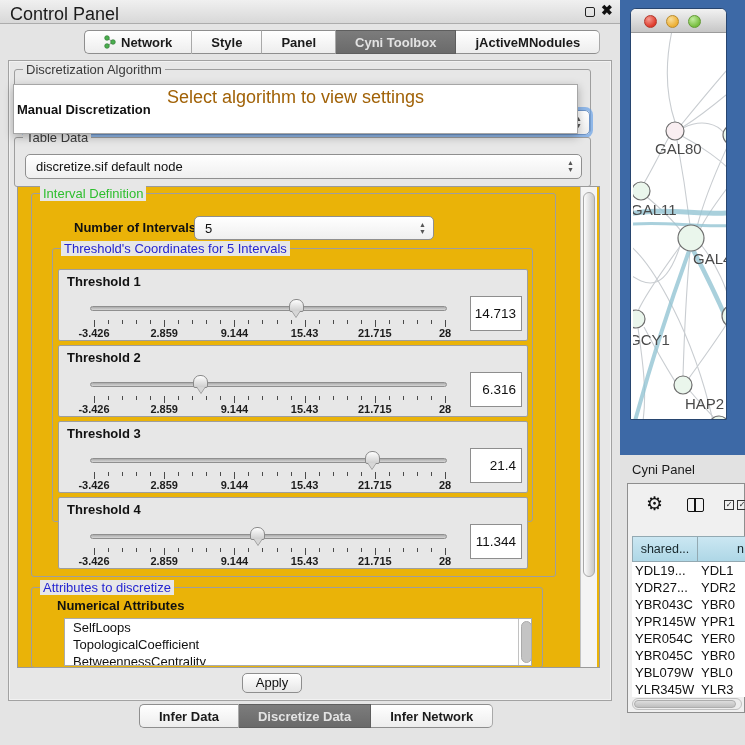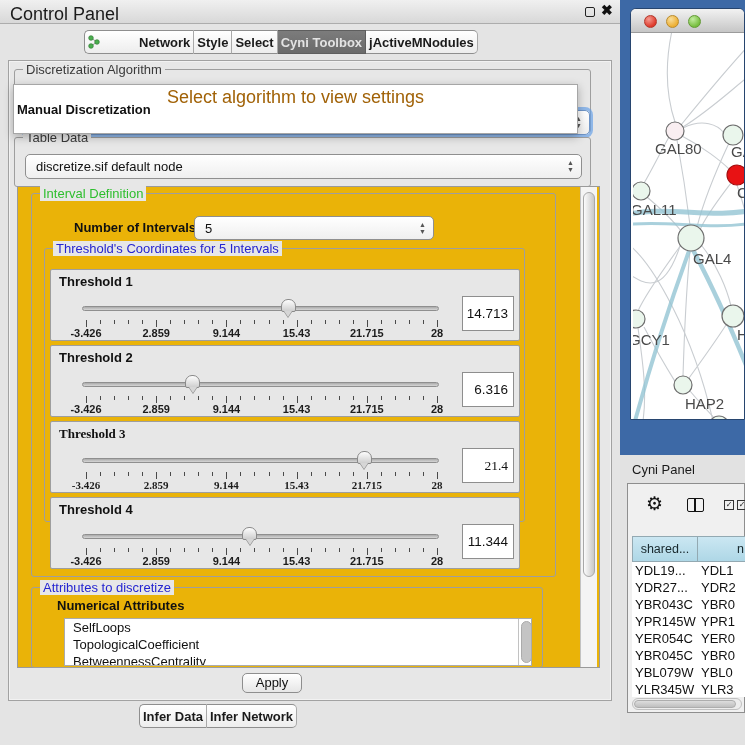--- a/index.html
+++ b/index.html
@@ -11,23 +11,23 @@
   #left-panel { left:0; top:0; width:620px; height:745px; background:#E4E4E4; }
   #titlebar { left:0; top:0; width:620px; height:24px;
     background:linear-gradient(#F0F0F0,#D8D8D8); border-bottom:1px solid #ACACAC; }
   #titlebar .title { position:absolute; left:10px; top:4px; font-size:18px; color:#1a1a1a; }
   #float-icon { position:absolute; left:585px; top:7px; width:10px; height:10px;
     border:1.6px solid #222; border-radius:2px; background:transparent; }
   #close-icon { position:absolute; left:601px; top:2px; font-size:14px; font-weight:bold; color:#111; }
 
   
   .seg-row { display:flex; align-items:stretch; height:24px; }
-  .seg { display:flex; align-items:center; padding:0 3px; background:linear-gradient(#FFFFFF,#EDEDED);
+  .seg { display:flex; align-items:center; padding:0 19px; background:linear-gradient(#FFFFFF,#EDEDED);
     border-top:1px solid #8E8E8E; border-bottom:1px solid #8E8E8E; border-right:1px solid #A9A9A9;
-    font-size:13px; font-weight:bold; color:#1a1a1a; cursor:default; white-space:nowrap;gap:34px; }
+    font-size:13px; font-weight:bold; color:#1a1a1a; cursor:default; white-space:nowrap; }
   .seg:first-child { border-left:1px solid #8E8E8E; border-radius:5px 0 0 5px; }
   .seg:last-child { border-radius:0 5px 5px 0; }
   .seg.selected { background:linear-gradient(#7C7C7C,#6A6A6A); color:#E3E3E3; border-color:#5E5E5E; }
   #top-tabs { left:84px; top:30px; }
   #bottom-tabs { left:139px; top:704px; }
   .net-ico { width:12px; height:14px; margin-right:5px; }
 
   #content { left:8px; top:60px; width:604px; height:641px; background:#E7E7E7;
     border:1px solid #A2A2A2; box-shadow:inset 0 0 0 1px #F2F2F2; }
 
@@ -80,21 +80,21 @@
   
   #attr-list { position:absolute; left:32px; top:30px; width:468px; height:48px; background:#FFFFFF;
     border:1px solid #ABABAB; overflow:hidden; }
   .attr-item { height:17px; line-height:17px; padding-left:8px; font-size:13px; white-space:nowrap; }
 
   #apply-btn { left:242px; top:673px; width:60px; height:20px; background:linear-gradient(#FFFFFF,#E6E6E6);
     border:1px solid #8E8E8E; border-radius:5px; font-size:13px; text-align:center; line-height:18px; }
 
   
   #net-frame { left:620px; top:0; width:125px; height:455px; background:#3D69A6; }
-  #mac-window { position:absolute; left:10px; top:8px; width:115px; height:412px;
+  #mac-window { position:absolute; left:10px; top:8px; width:97px; height:412px;
     border:1px solid #27456F; border-radius:6px 6px 0 0; overflow:hidden; background:#FFFFFF; }
   #mac-titlebar { position:absolute; left:0; top:0; width:100%; height:24px;
     background:linear-gradient(#F2F2F2,#C6C6C6); border-bottom:1px solid #9B9B9B; }
   .light { position:absolute; top:6px; width:13px; height:13px; border-radius:50%; }
   #light-red { left:13px; background:radial-gradient(circle at 35% 30%, #F59A90, #DE3A2C 70%); border:1px solid #B2372B; }
   #light-yellow { left:35px; background:radial-gradient(circle at 35% 30%, #F8DD9A, #EDAF33 70%); border:1px solid #B98A2B; }
   #light-green { left:57px; background:radial-gradient(circle at 35% 30%, #C2ECA0, #77BE3F 70%); border:1px solid #629A34; }
   #net-canvas { position:absolute; left:2px; top:24px; width:113px; height:388px; background:#FFFFFF; }
 
   #table-section { left:620px; top:455px; width:125px; height:290px; background:#E2E2E2; }
@@ -138,21 +138,21 @@
           <circle cx="3" cy="3" r="2.3" fill="#4BAE4F" stroke="#2e7d32" stroke-width="0.7"></circle>
           <circle cx="3" cy="11" r="2.3" fill="#4BAE4F" stroke="#2e7d32" stroke-width="0.7"></circle>
           <circle cx="9" cy="7" r="2.3" fill="#4BAE4F" stroke="#2e7d32" stroke-width="0.7"></circle>
         </svg>
         <span>Network</span>
       </div>
       <div class="seg">
         <span>Style</span>
       </div>
       <div class="seg">
-        <span>Select</span>
+        <span>Panel</span>
       </div>
       <div class="seg selected">
         <span>Cyni Toolbox</span>
       </div>
       <div class="seg">
         <span>jActiveMNodules</span>
       </div>
     </div>
 
   <div id="content" class="abs">
@@ -191,21 +191,21 @@
 
       <span class="abs" style="left:42px; top:26px; font-weight:bold;">Number of Intervals</span>
       <div class="combo" style="left:162px; top:22px; width:240px; height:24px;">
         <span>5</span>
         <span class="arrows">
             <span>▲</span>
             <span>▼</span>
           </span>
       </div>
 
-      <div class="group" style="left:12px; top:54px; width:481px; height:274px;">
+      <div class="group" style="left:20px; top:54px; width:481px; height:274px;">
         <span class="group-label blue">Threshold's Coordinates for 5 Intervals</span>
         <div id="thr-container">
             <div class="thr-panel" style="top: 20px;">
               <div class="thr-label">Threshold 1</div>
               <div class="track"></div>
               <div class="handle" style="left: 229.559px;"></div>
               <div class="tick" style="left: 35px; height: 7px;"></div>
               <div class="tick-label" style="left: 35px;">-3.426</div>
               <div class="tick" style="left: 49.04px; height: 4px;"></div>
               <div class="tick" style="left: 63.08px; height: 4px;"></div>
@@ -270,21 +270,21 @@
               <div class="tick" style="left: 315.8px; height: 7px;"></div>
               <div class="tick-label" style="left: 315.8px;">21.715</div>
               <div class="tick" style="left: 329.84px; height: 4px;"></div>
               <div class="tick" style="left: 343.88px; height: 4px;"></div>
               <div class="tick" style="left: 357.92px; height: 4px;"></div>
               <div class="tick" style="left: 371.96px; height: 4px;"></div>
               <div class="tick" style="left: 386px; height: 7px;"></div>
               <div class="tick-label" style="left: 386px;">28</div>
               <div class="val-box">6.316</div>
             </div>
-            <div class="thr-panel" style="top: 172px; font-family: Liberation Serif, serif;">
+            <div class="thr-panel" style="top: 172px;">
               <div class="thr-label">Threshold 3</div>
               <div class="track"></div>
               <div class="handle" style="left: 305.524px;"></div>
               <div class="tick" style="left: 35px; height: 7px;"></div>
               <div class="tick-label" style="left: 35px;">-3.426</div>
               <div class="tick" style="left: 49.04px; height: 4px;"></div>
               <div class="tick" style="left: 63.08px; height: 4px;"></div>
               <div class="tick" style="left: 77.12px; height: 4px;"></div>
               <div class="tick" style="left: 91.16px; height: 4px;"></div>
               <div class="tick" style="left: 105.2px; height: 7px;"></div>
@@ -374,20 +374,23 @@
       <div class="vthumb" style="top:5px; height:385px; width:12px;"></div>
     </div>
   </div>
 
   <div id="apply-btn" class="abs">Apply</div>
 
   <div id="bottom-tabs" class="abs seg-row">
       <div class="seg">
         <span>Infer Data</span>
       </div>
+      <div class="seg selected">
+        <span>Discretize Data</span>
+      </div>
       <div class="seg">
         <span>Infer Network</span>
       </div>
     </div>
 </div>
 
 <div id="net-frame" class="abs">
   <div id="mac-window">
     <div id="mac-titlebar">
       <div id="light-red" class="light"></div>

